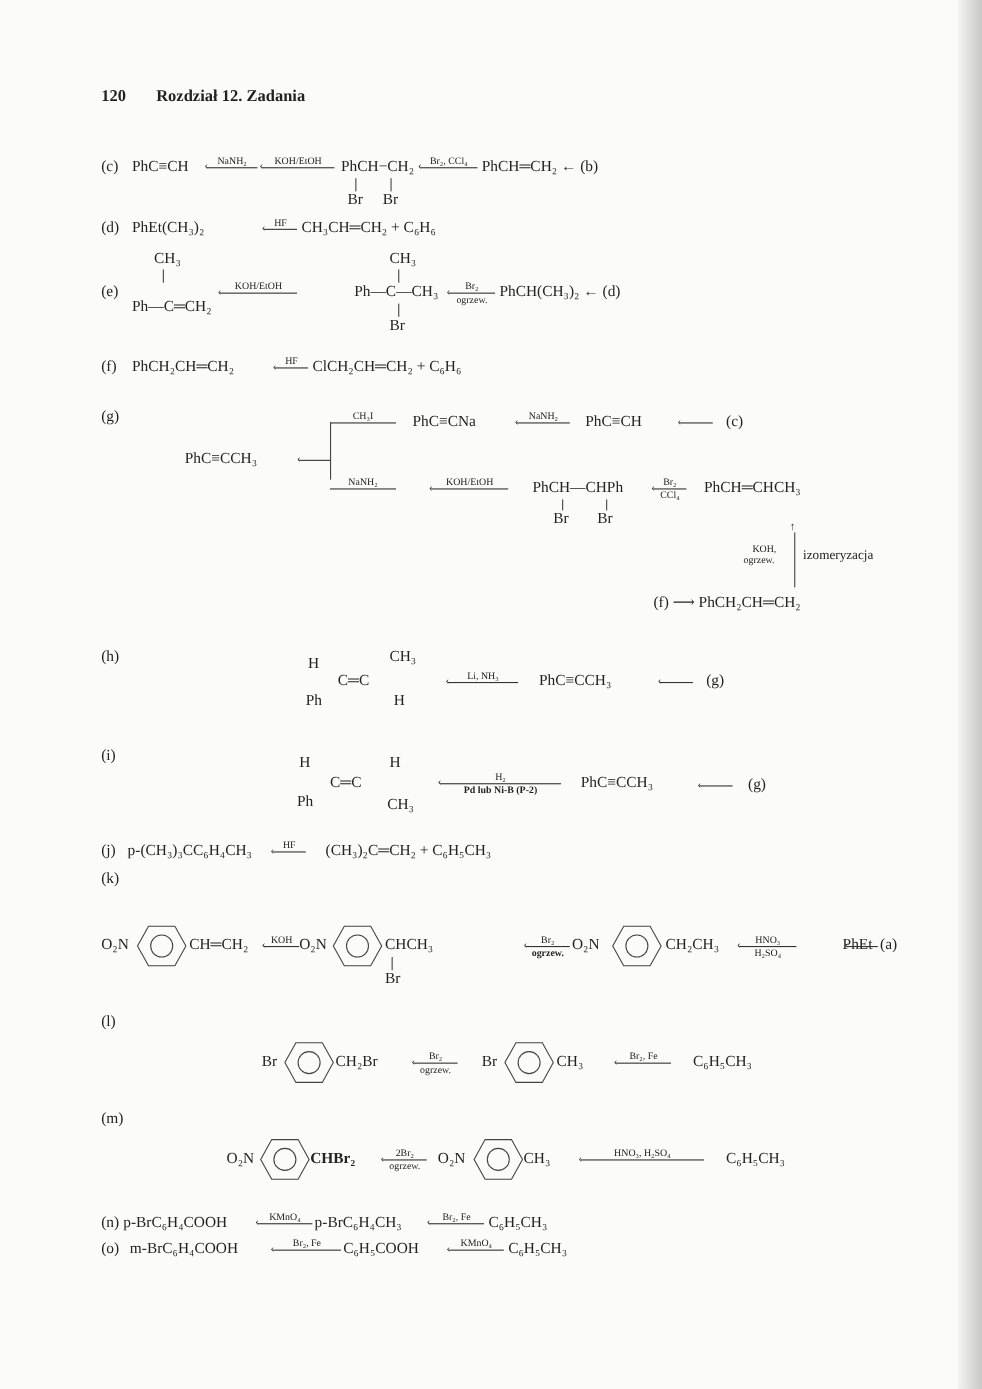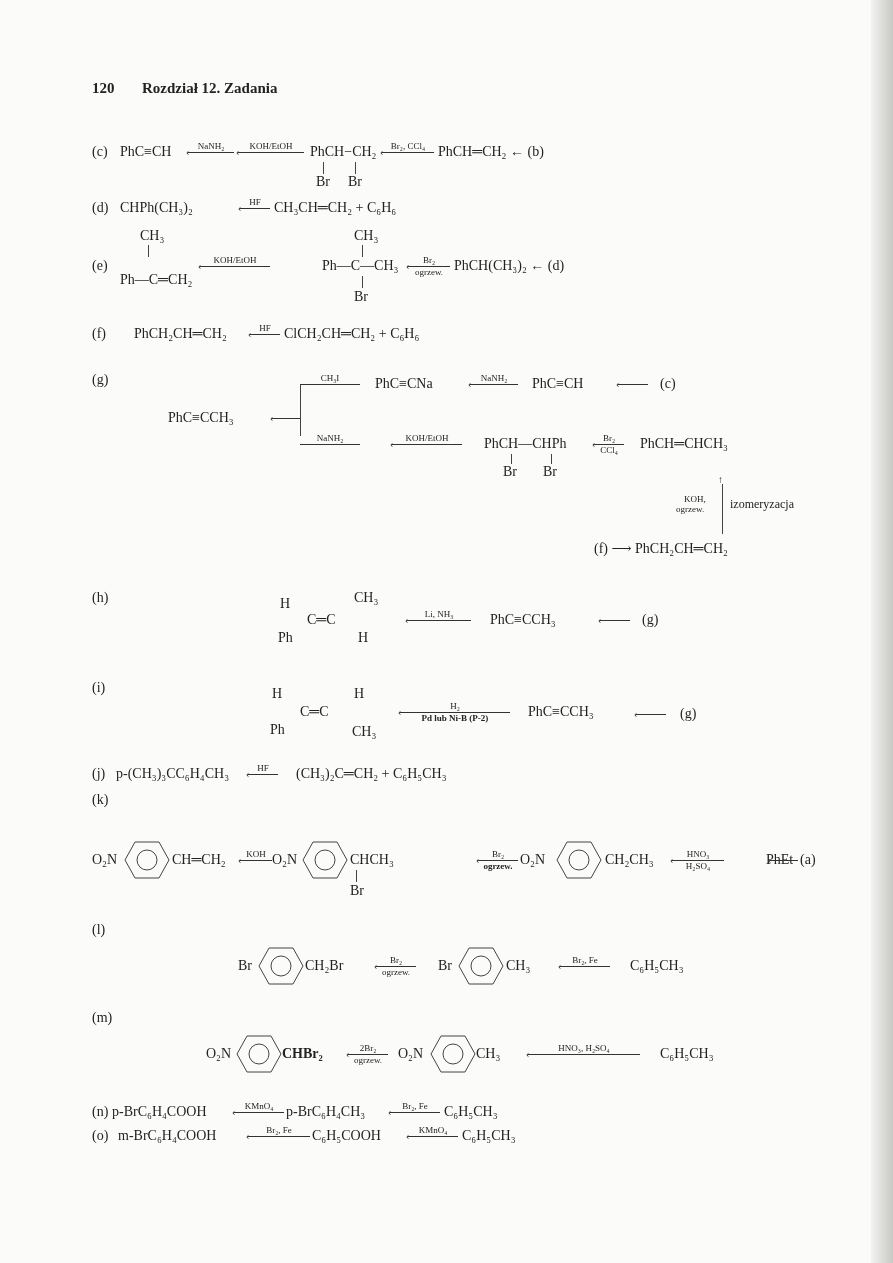--- a/index.html
+++ b/index.html
@@ -48,21 +48,21 @@
   <span class="arr" style="left:382px;top:144px;width:52px;height:16px;">
       <span class="line"></span>
       <span class="head">‹</span>
       <span class="up">Br₂, CCl₄</span>
     </span>
   <span class="abs" style="left:438px;top:144px;">PhCH═CH₂ ← (b)</span>
 </div>
 
 <div>
   <span class="abs lbl" style="left:92px;top:200px;">(d)</span>
-  <span class="abs" style="left:120px;top:200px;">CHPh(CH₃)₂</span>
+  <span class="abs" style="left:120px;top:200px;">PhEt(CH₃)₂</span>
   <span class="arr" style="left:240px;top:200px;width:30px;height:16px;">
       <span class="line"></span>
       <span class="head">‹</span>
       <span class="up">HF</span>
     </span>
   <span class="abs" style="left:274px;top:200px;">CH₃CH═CH₂ + C₆H₆</span>
 </div>
 
 <div>
   <span class="abs" style="left:140px;top:228px;">CH₃</span>
@@ -83,21 +83,21 @@
       <span class="line"></span>
       <span class="head">‹</span>
       <span class="up">Br₂</span>
       <span class="dn">ogrzew.</span>
     </span>
   <span class="abs" style="left:454px;top:258px;">PhCH(CH₃)₂ ← (d)</span>
 </div>
 
 <div>
   <span class="abs lbl" style="left:92px;top:326px;">(f)</span>
-  <span class="abs" style="left:120px;top:326px;margin-left:14px;">PhCH₂CH═CH₂</span>
+  <span class="abs" style="left:120px;top:326px;">PhCH₂CH═CH₂</span>
   <span class="arr" style="left:250px;top:326px;width:30px;height:16px;">
       <span class="line"></span>
       <span class="head">‹</span>
       <span class="up">HF</span>
     </span>
   <span class="abs" style="left:284px;top:326px;">ClCH₂CH═CH₂ + C₆H₆</span>
 </div>
 
 <div>
   <span class="abs lbl" style="left:92px;top:372px;">(g)</span>

